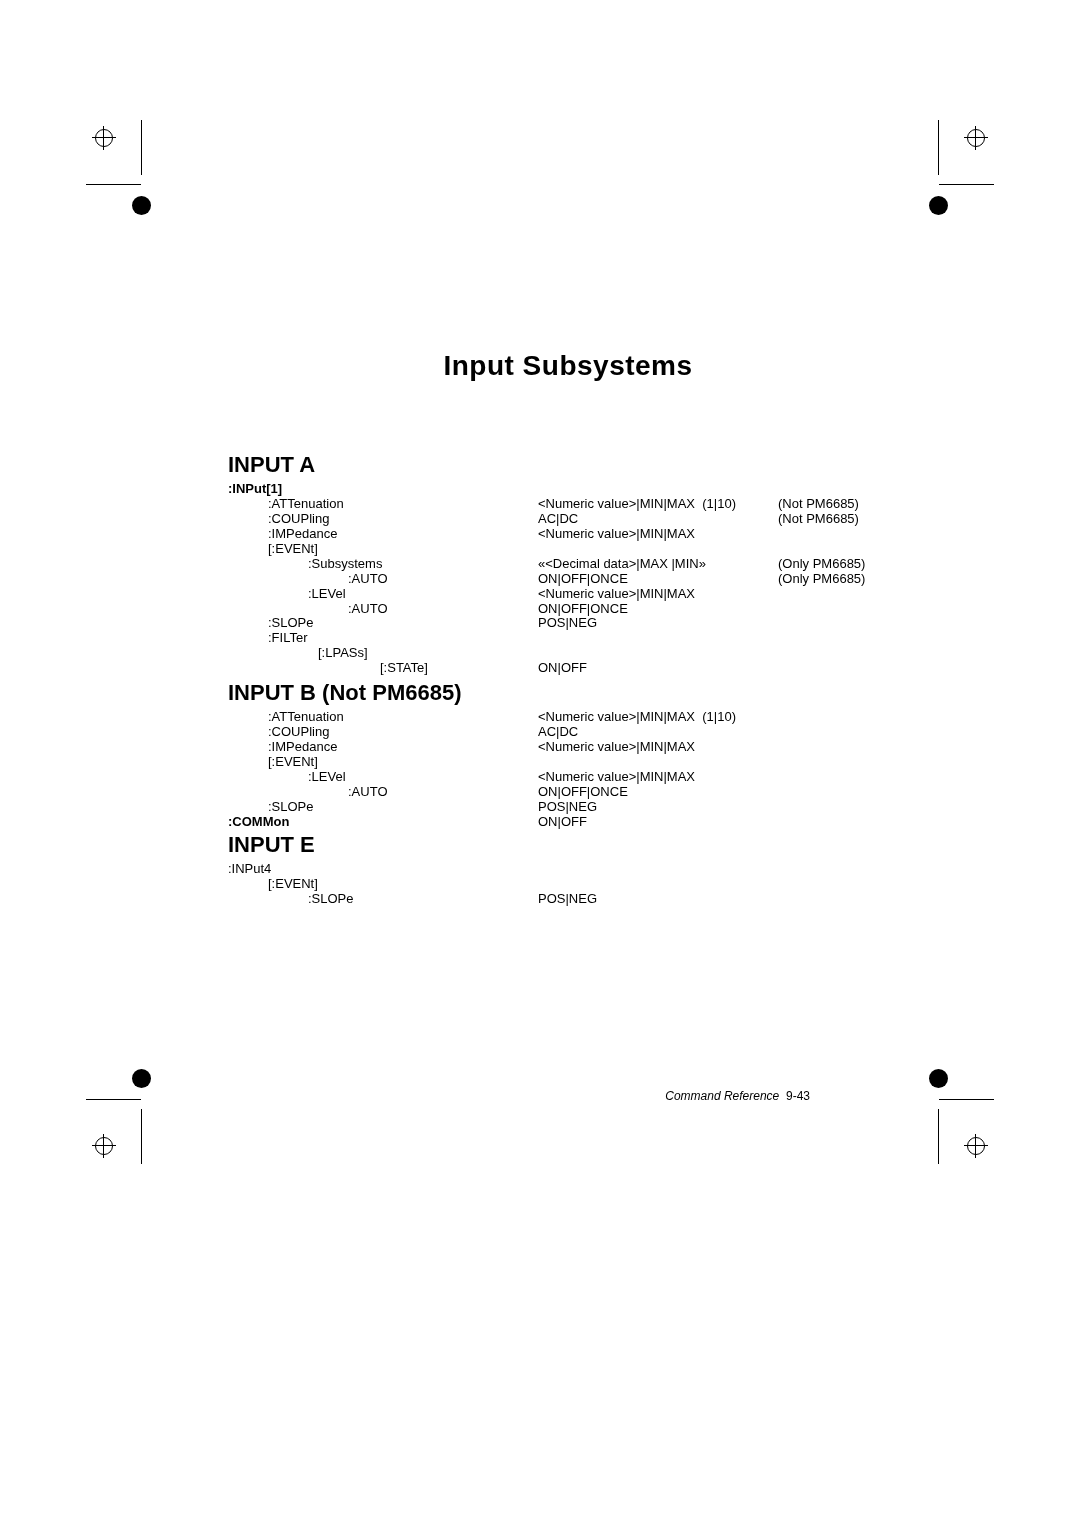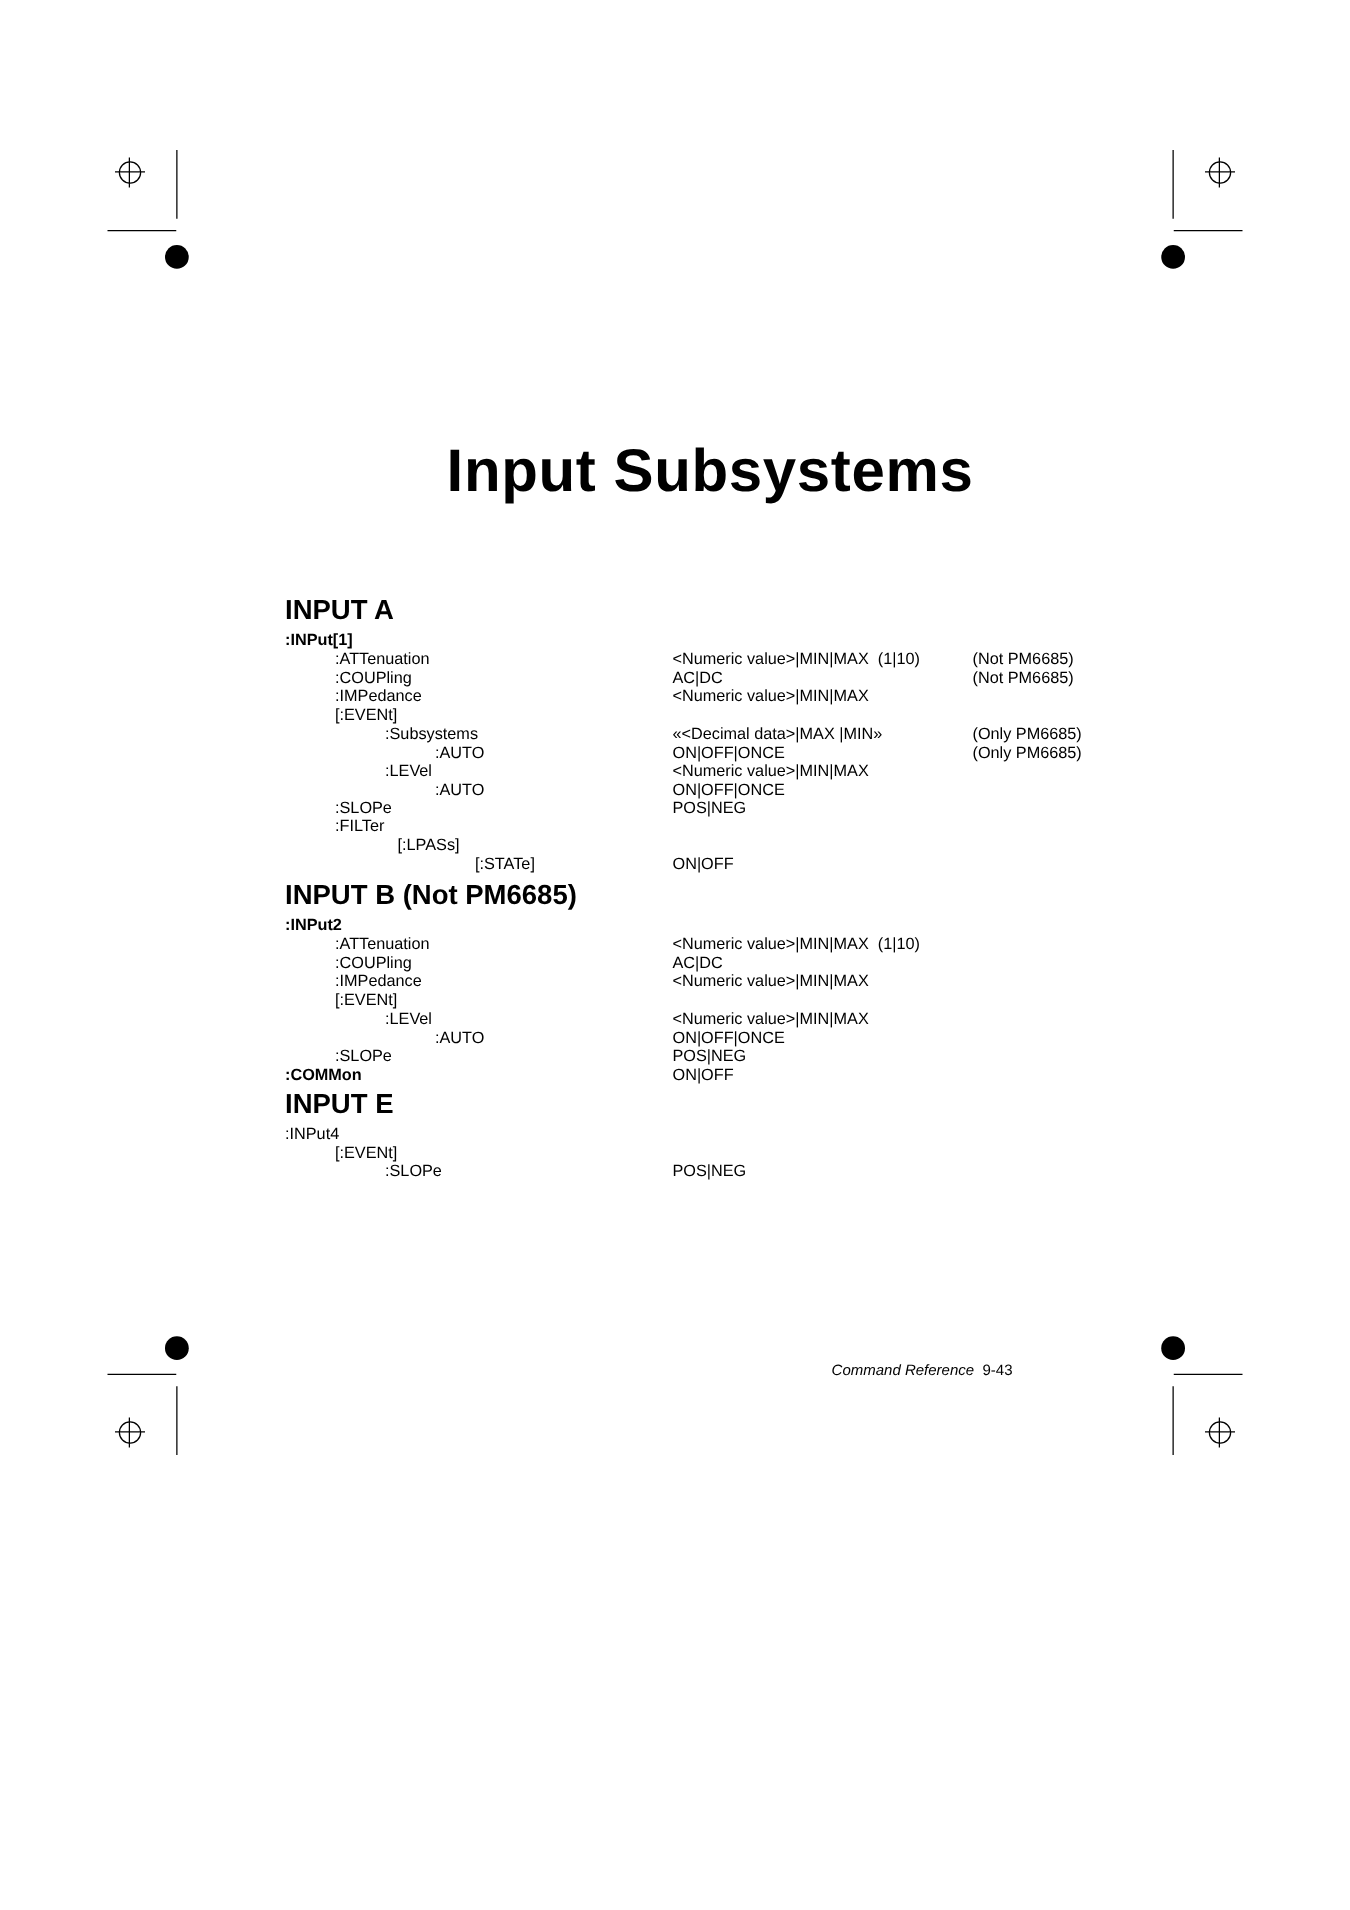--- a/index.html
+++ b/index.html
@@ -8,21 +8,21 @@
   .crop{position:absolute;}
   .crop .v{position:absolute;background:#000;width:1px;}
   .crop .h{position:absolute;background:#000;height:1px;}
   .plus{position:relative;width:24px;height:24px;}
   .plus .ph{position:absolute;top:11px;left:0;width:24px;height:1px;background:#000;}
   .plus .pv{position:absolute;left:11px;top:0;height:24px;width:1px;background:#000;}
   .plus .pc{position:absolute;top:3px;left:3px;width:18px;height:18px;border:1px solid #000;border-radius:50%;box-sizing:border-box;}
   .dot{width:19px;height:19px;background:#000;border-radius:50%;}
   
   .content{position:absolute;top:350px;left:228px;width:680px;}
-  .chapter-title{font-size:48px;font-weight:bold;text-align:center;margin-bottom:70px;letter-spacing:0.5px;}
+  .chapter-title{font-size:28px;font-weight:bold;text-align:center;margin-bottom:70px;letter-spacing:0.5px;}
   .sec-title{font-size:22px;font-weight:bold;margin:0 0 4px 0;}
   .rowgrid{display:grid;grid-template-columns:40px 40px 40px auto 240px 130px;font-size:13px;line-height:1.15;}
   .rowgrid > div{white-space:pre;}
   .bold{font-weight:bold;}
   .footer{position:absolute;bottom:425px;right:270px;font-style:italic;font-size:12px;}
   .footer .pn{font-style:normal;}
 </style>
 </head>
 <body>
 
@@ -157,23 +157,20 @@
           <div></div>
           <div></div>
           <div></div>
           <div style="grid-column: 4 / span 1; padding-left: 32px;">[:STATe]</div>
           <div>ON|OFF</div>
           <div></div>
         </div>
       </div>
 
     <div class="sec-title" style="margin-top:4px;">INPUT B (Not PM6685)</div>
-    <div class="rowgrid bold">
-      <div style="grid-column:1 / span 6;">:INPut2</div>
-    </div>
     <div id="rows-b">
         <div class="rowgrid">
           <div></div>
           <div style="grid-column: 2 / span 3;">:ATTenuation</div>
           <div>&lt;Numeric value&gt;|MIN|MAX  (1|10)</div>
           <div></div>
         </div>
         <div class="rowgrid">
           <div></div>
           <div style="grid-column: 2 / span 3;">:COUPling</div>

